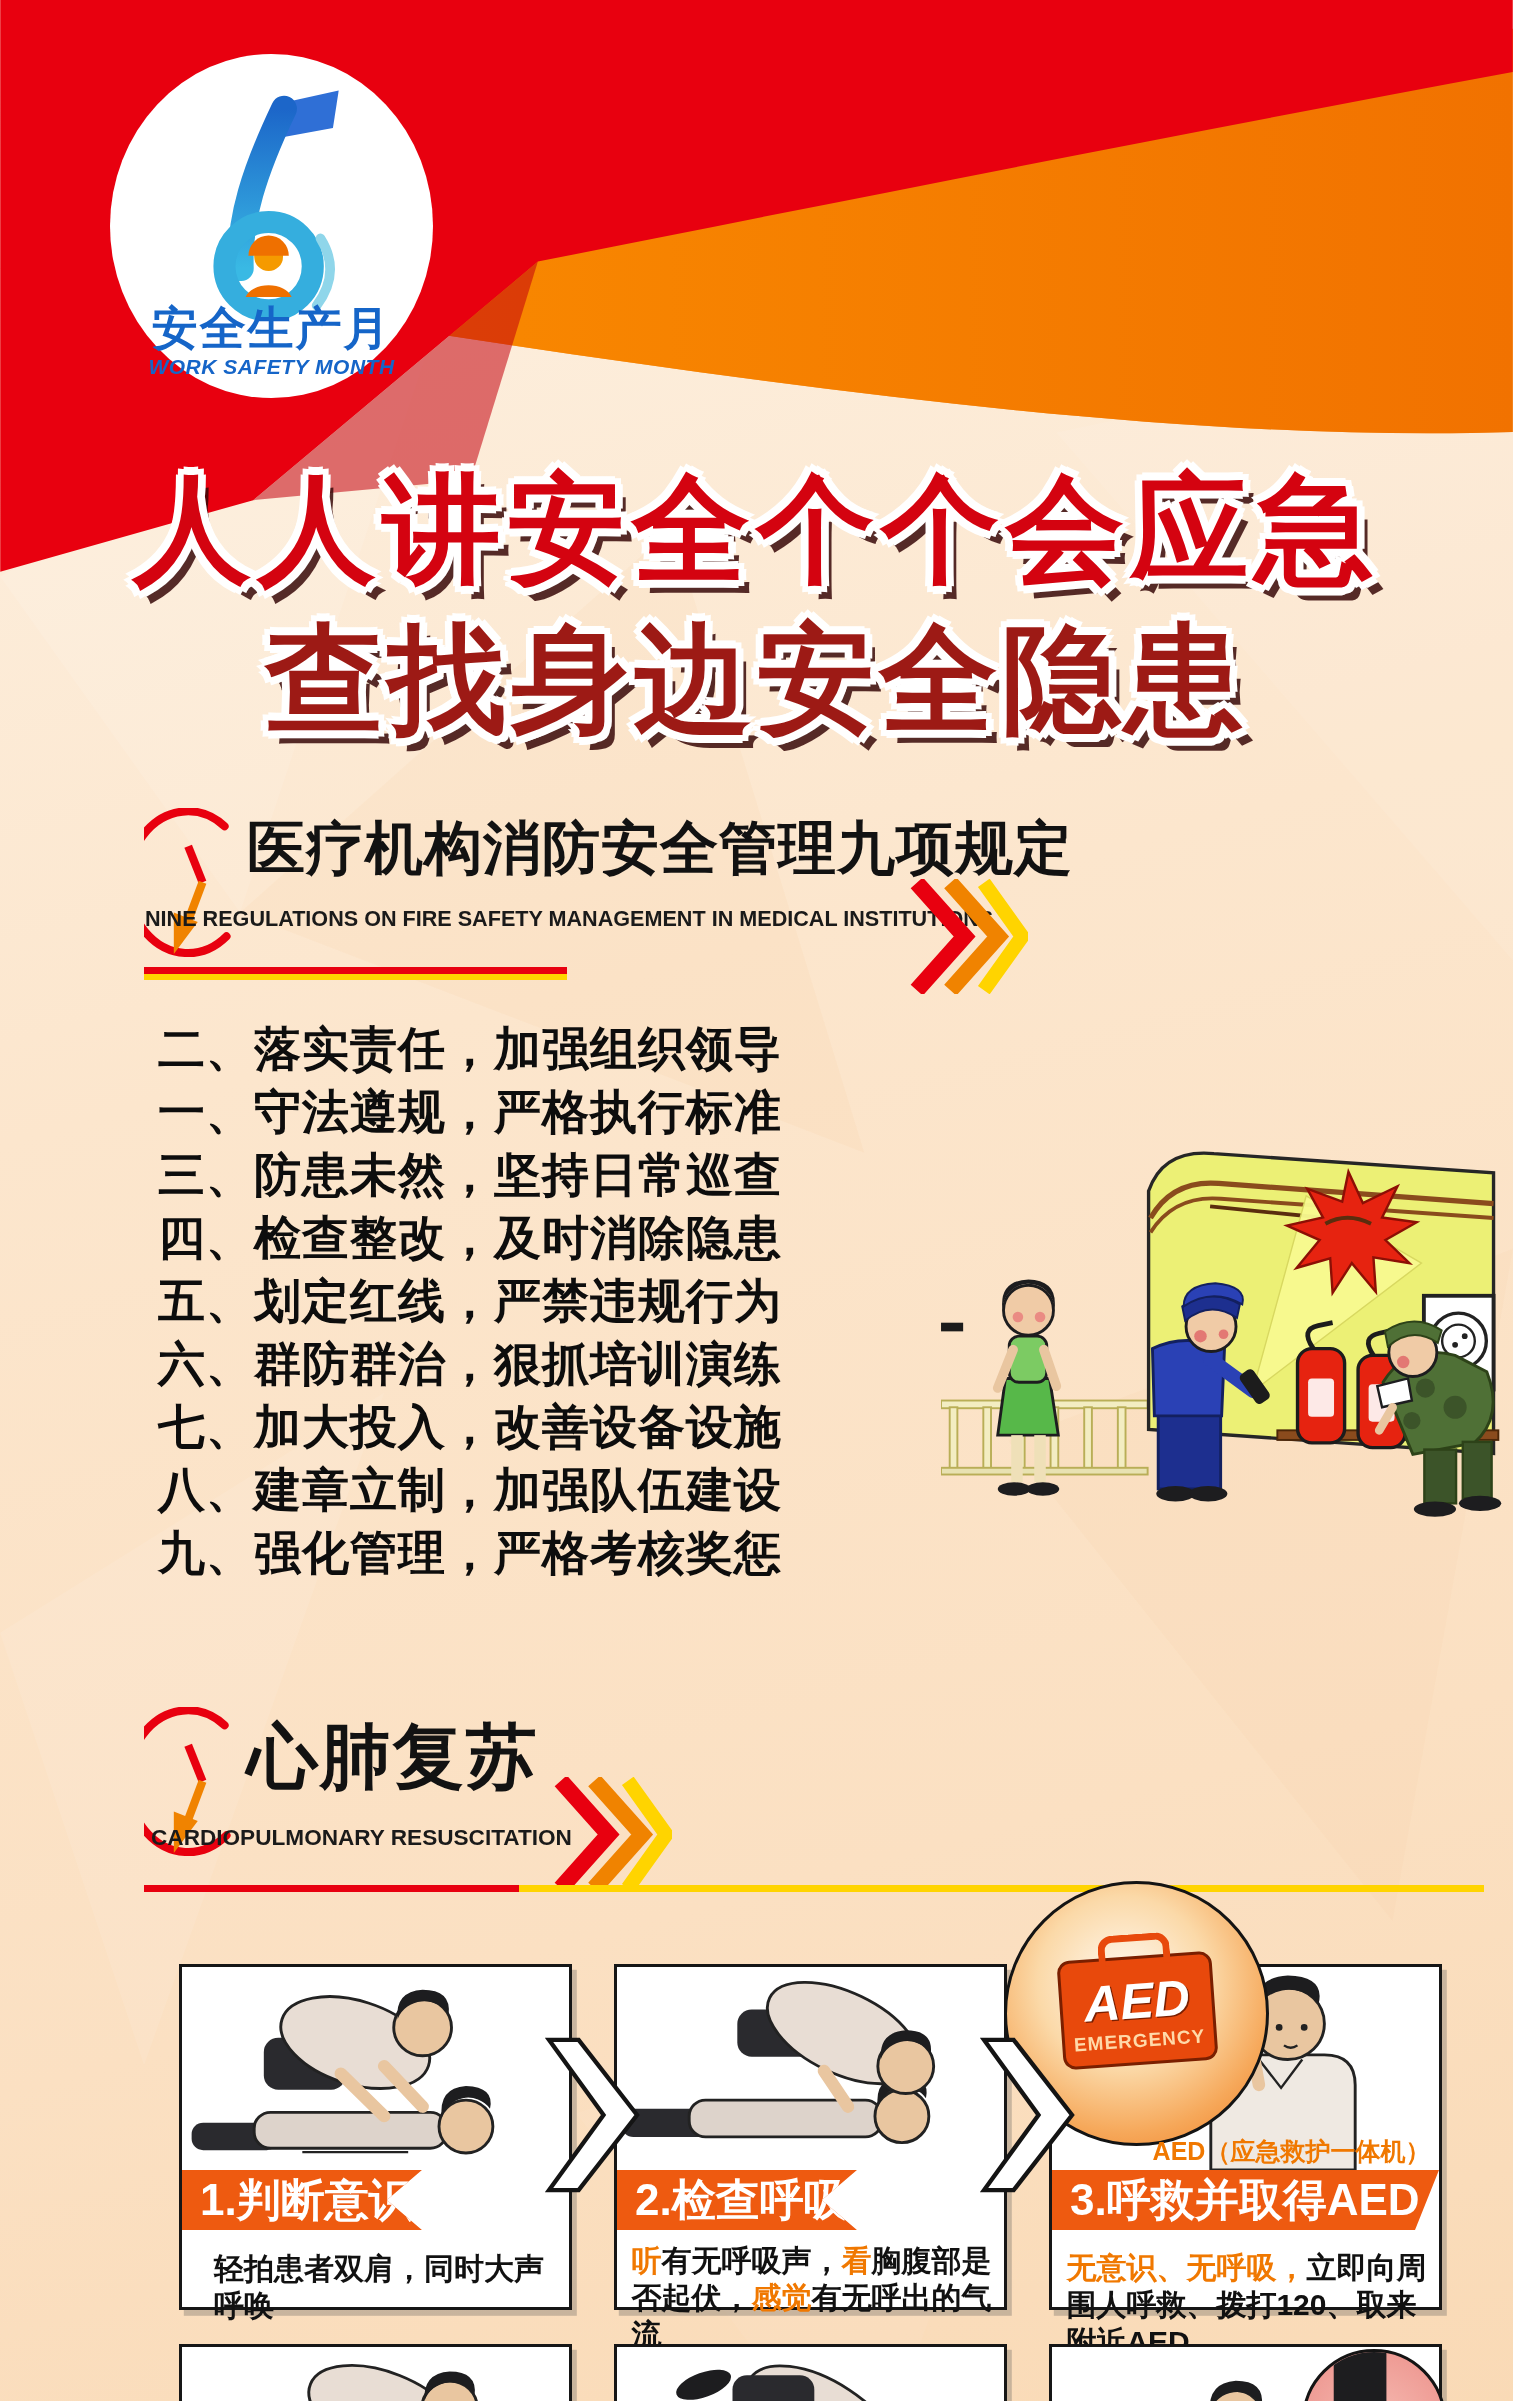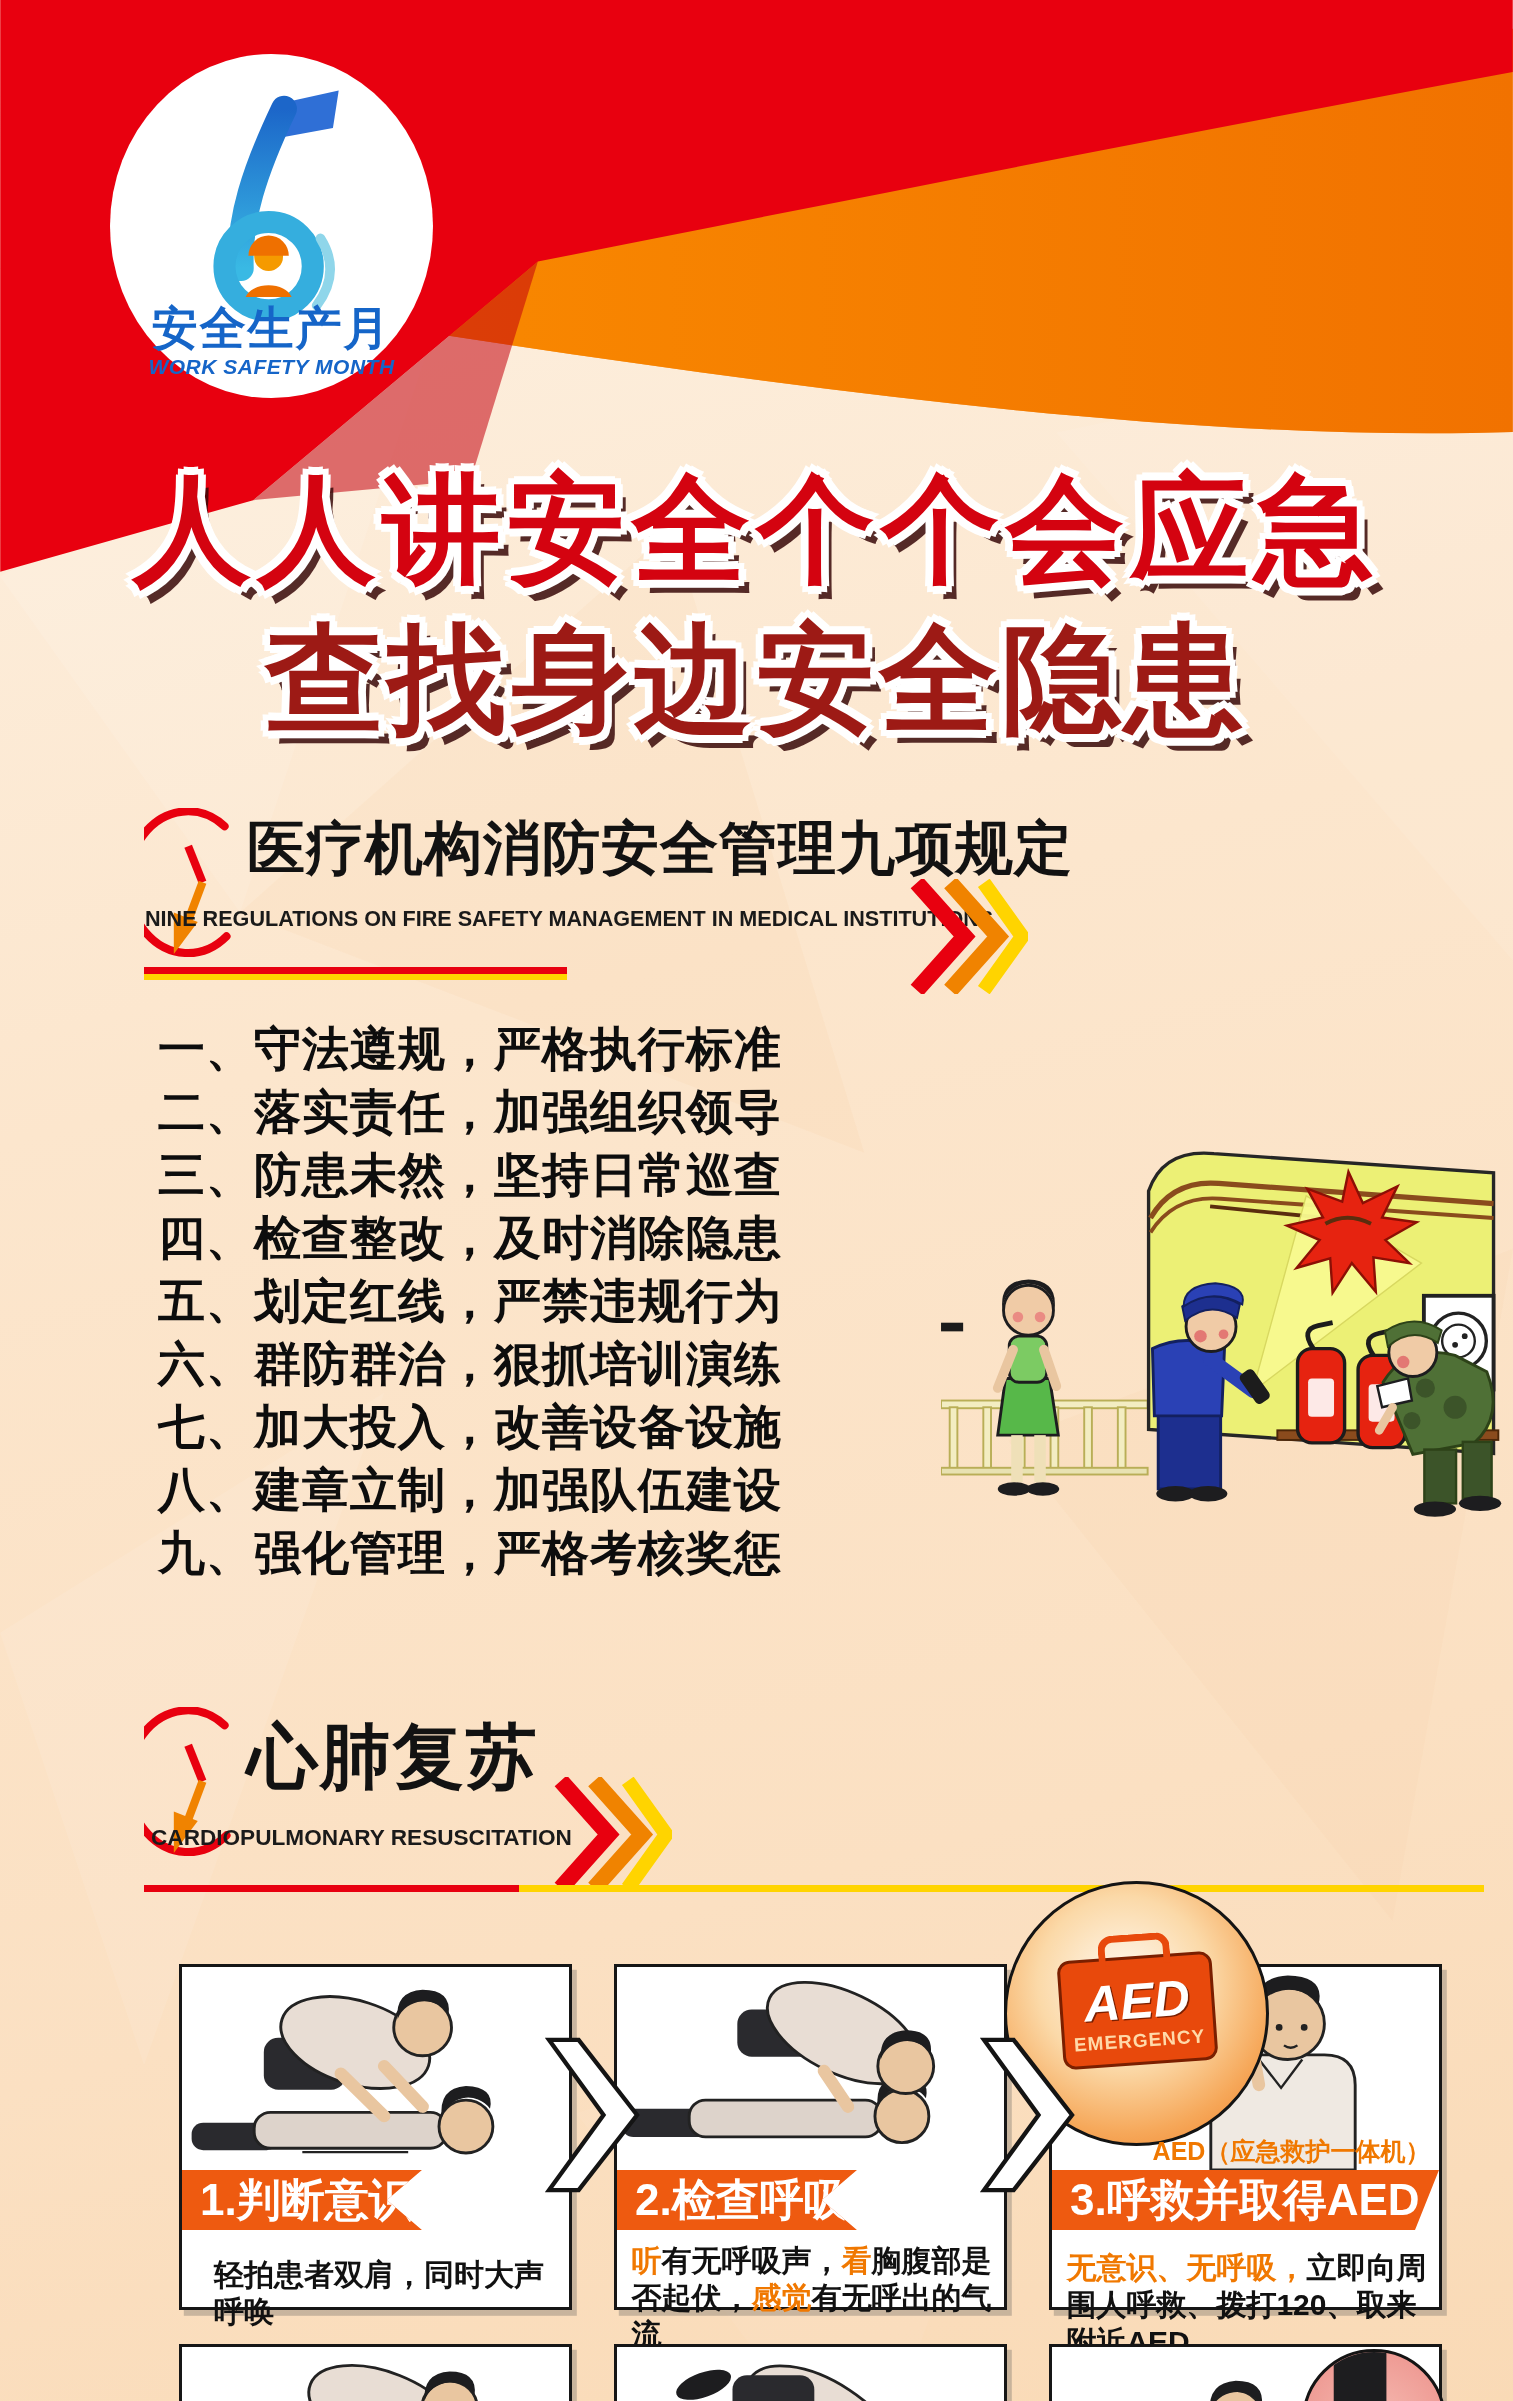--- a/index.html
+++ b/index.html
@@ -119,22 +119,22 @@
   <svg class="abs" width="120" height="115" viewBox="0 0 250 240" style="left:908px;top:879px">
     <polyline points="18,8 118,120 18,232" stroke="#e8000f" stroke-width="34" fill="none"></polyline>
     <polyline points="88,8 188,120 88,232" stroke="#f08300" stroke-width="34" fill="none"></polyline>
     <polyline points="158,8 238,120 158,232" stroke="#ffd400" stroke-width="30" fill="none"></polyline>
   </svg>
   <div class="divider" style="left:144px;top:967px;width:845px;">
     <span style="width:423px;background:#e8000f;"></span><span style="width:423px;background:#ffd400;"></span>
   </div>
 
   <div class="abs" id="regs" style="left:158px;top:1017px;">
+      <div class="reg-line">二、落实责任，加强组织领导</div>
       <div class="reg-line">一、守法遵规，严格执行标准</div>
-      <div class="reg-line">二、落实责任，加强组织领导</div>
       <div class="reg-line">三、防患未然，坚持日常巡查</div>
       <div class="reg-line">四、检查整改，及时消除隐患</div>
       <div class="reg-line">五、划定红线，严禁违规行为</div>
       <div class="reg-line">六、群防群治，狠抓培训演练</div>
       <div class="reg-line">七、加大投入，改善设备设施</div>
       <div class="reg-line">八、建章立制，加强队伍建设</div>
       <div class="reg-line">九、强化管理，严格考核奖惩</div>
     </div>
 
   <svg class="abs" width="567" height="442" viewBox="0 0 1180 920" style="left:941px;top:1119px">
@@ -255,21 +255,21 @@
       <rect x="170" y="150" width="170" height="110" rx="30" fill="#2a2a2e"></rect>
       <ellipse cx="360" cy="160" rx="160" ry="88" fill="#e8ddd4" stroke="#222" stroke-width="6" transform="rotate(18 360 160)"></ellipse>
       <circle cx="500" cy="128" r="60" fill="#e9c6a0" stroke="#222" stroke-width="6"></circle>
       <path d="M448,110 a60,60 0 0 1 106,-10 q6,-52 -54,-52 q-58,4 -52,62 z" fill="#1d1d1f"></path>
       <line x1="420" y1="210" x2="500" y2="296" stroke="#e9c6a0" stroke-width="26" stroke-linecap="round"></line>
       <line x1="330" y1="226" x2="420" y2="316" stroke="#e9c6a0" stroke-width="26" stroke-linecap="round"></line>
     </svg>
     <div class="panel-banner" style="top:203px;width:62%;">
       <span>1.判断意识</span>
     </div>
-    <div class="panel-caption" style="top:281px;padding-left:32px;"><span>轻拍患者双肩，同时大声呼唤</span></div>
+    <div class="panel-caption" style="top:275px;padding-left:32px;"><span>轻拍患者双肩，同时大声呼唤</span></div>
   </div>
 
   <div class="cpr-panel" style="left:614px;top:1964px;width:393px;height:346px;">
     <svg class="panel-ill" width="385" height="203" viewBox="0 0 800 430" preserveAspectRatio="none" style="height:203px;">
       <rect width="800" height="430" fill="#fff"></rect>
       <rect x="10" y="300" width="190" height="60" rx="24" fill="#2a2a2e"></rect>
       <rect x="150" y="282" width="400" height="78" rx="34" fill="#ddd3cb" stroke="#222" stroke-width="6"></rect>
       <circle cx="592" cy="316" r="56" fill="#e9c6a0" stroke="#222" stroke-width="6"></circle>
       <path d="M542,298 a56,56 0 0 1 100,-20 q10,-46 -50,-48 q-58,4 -50,68 z" fill="#1d1d1f"></path>
       <rect x="250" y="90" width="180" height="100" rx="30" fill="#2a2a2e"></rect>

